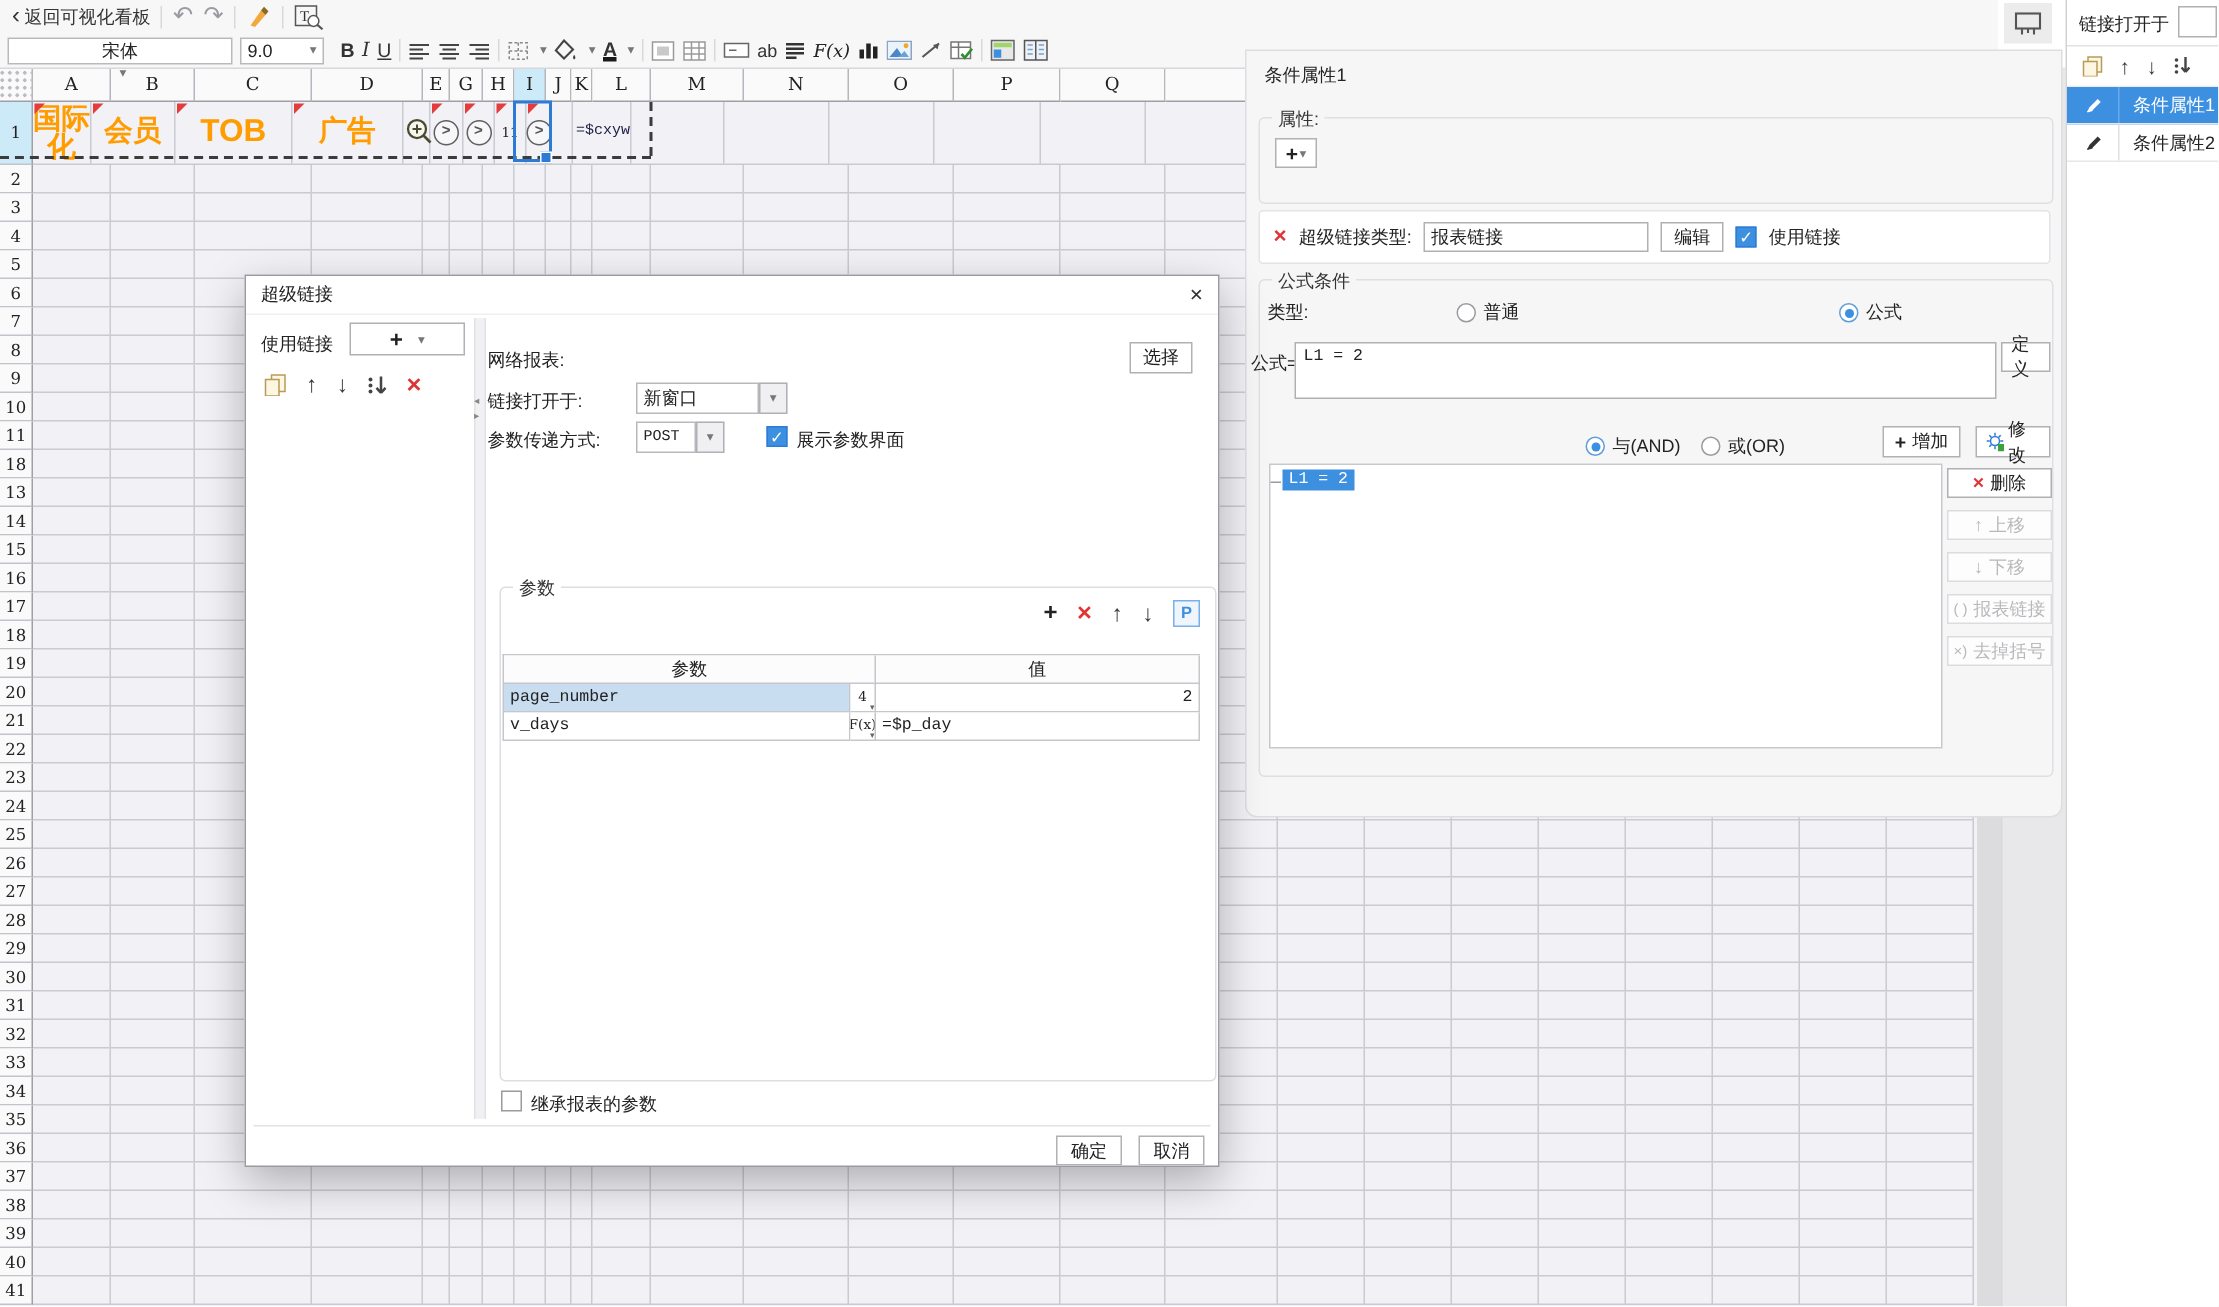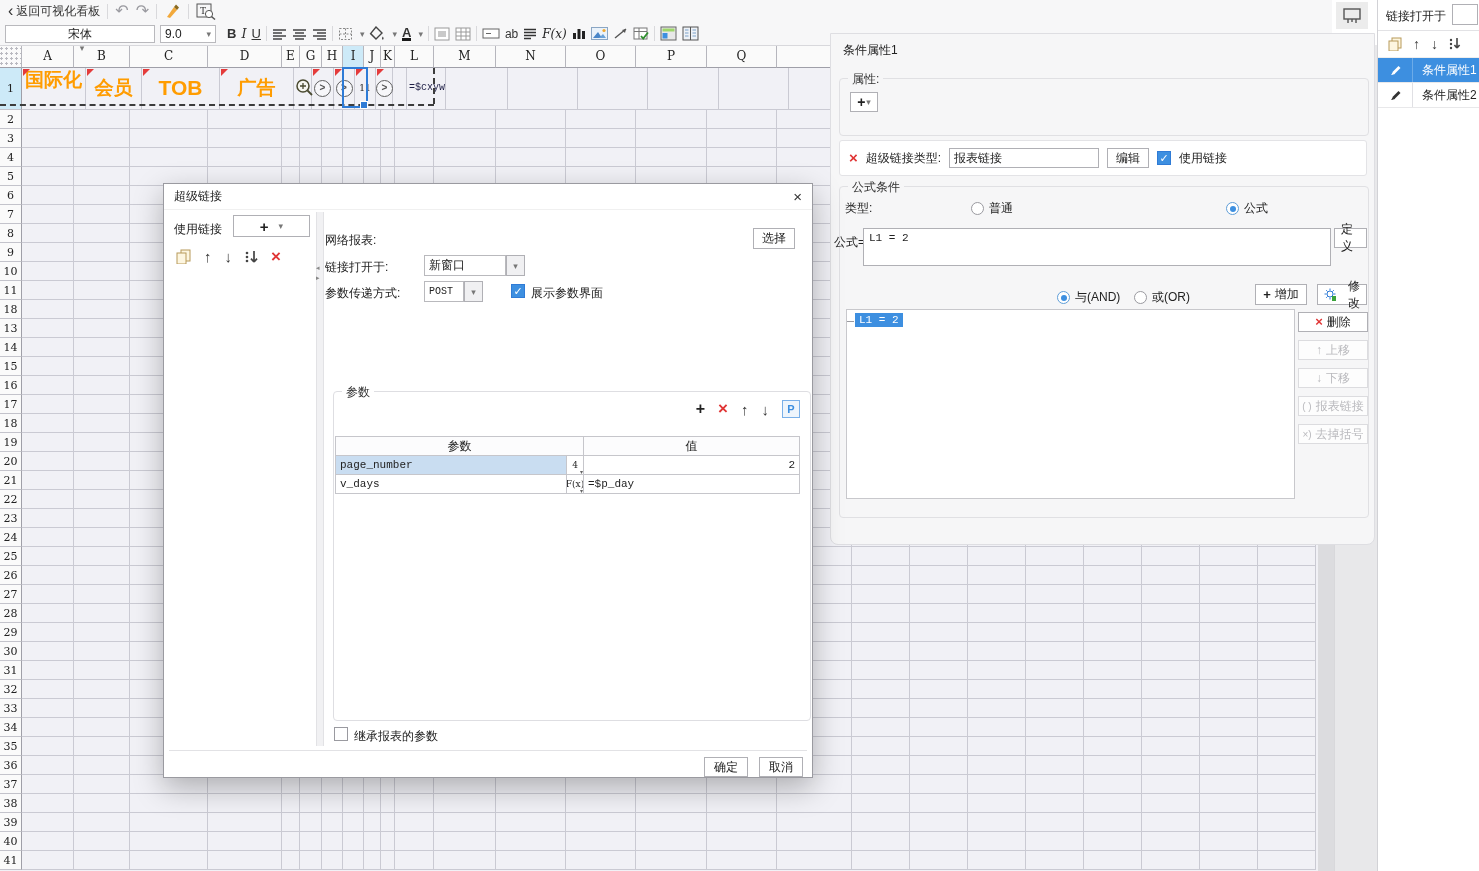--- a/index.html
+++ b/index.html
@@ -130,21 +130,21 @@
         <div class="sh-head" style="width: 58px;"></div>
         <div class="sh-head" style="width: 58px;"></div>
         <div class="sh-head" style="width: 58px;"></div>
         <div class="sh-head" style="width: 58px;"></div>
         <div class="sh-head" style="width: 58px;"></div>
         <div class="sh-head" style="width: 58px;"></div>
         <div class="sh-head" style="width: 58px;"></div>
       </div>
       <div class="sh-row">
         <div class="sh-rowhead hl" style="width: 22px; height: 42px; line-height: 42px;">1</div>
-        <div class="sh-cell cellA" style="width: 64px; height: 42px;"><span class="tri"></span><span>国际化</span></div>
+        <div class="sh-cell cellA" style="width: 39px; height: 42px;"><span class="tri"></span><span>国际化</span></div>
         <div class="sh-cell cellBig" style="width: 56px; height: 42px;"><span class="tri"></span>会员</div>
         <div class="sh-cell cellBig" style="width: 78px; height: 42px; font-size: 21px;"><span class="tri"></span>TOB</div>
         <div class="sh-cell cellBig" style="width: 74px; height: 42px;"><span class="tri"></span>广告</div>
         <div class="sh-cell" style="width: 18px; height: 42px; overflow: visible;">
           <svg width="19" height="19" style="position:absolute;left:1px;top:10px;">
             <circle cx="8" cy="8" r="6" fill="#f6f6ef" stroke="#4a4a30" stroke-width="1.5"></circle>
             <path d="M8 5v6M5 8h6" stroke="#4a4a30" stroke-width="1.3"></path>
             <line x1="12.5" y1="12.5" x2="17" y2="17" stroke="#4a4a30" stroke-width="1.8"></line>
           </svg>
         </div>
@@ -1494,21 +1494,21 @@
       <span>与(AND)</span>
     </div>
     <div class="rrow" style="left:303px;top:255px;">
       <span class="radio"></span>
       <span>或(OR)</span>
     </div>
     <span class="btn" style="position:absolute;left:424px;top:250px;width:52px;height:21px;gap:4px;">
       <span style="font-weight:bold;font-size:13px;">+</span>
       <span>增加</span>
     </span>
-    <span class="btn" style="position:absolute;left:486px;top:250px;width:50px;height:21px;gap:3px;text-align:right;">
+    <span class="btn" style="position:absolute;left:486px;top:250px;width:50px;height:21px;gap:3px;">
       <svg width="13" height="13">
           <g stroke="#2f7bd6" fill="none">
             <circle cx="6" cy="6" r="3"></circle>
             <path d="M6 0.5v2M6 9.5v2M0.5 6h2M9.5 6h2M2.2 2.2l1.4 1.4M8.4 8.4l1.4 1.4M9.8 2.2L8.4 3.6M3.6 8.4L2.2 9.8"></path>
           </g>
           <rect x="8" y="8" width="5" height="5" fill="#3aa33a"></rect>
         </svg>
       <span>修改</span>
     </span>
 

